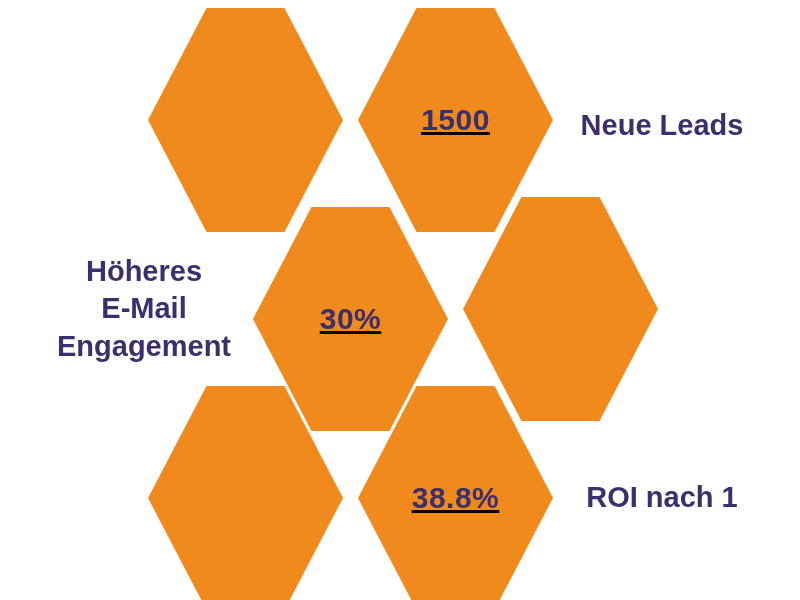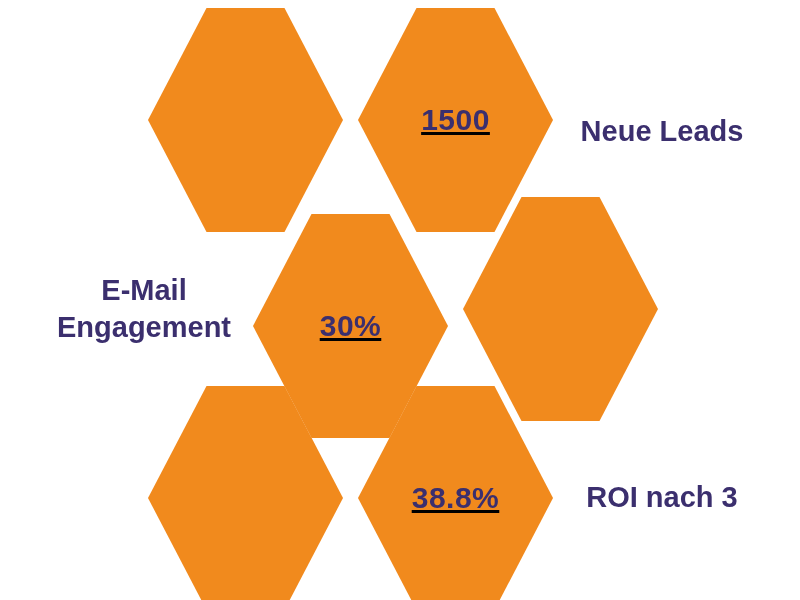--- a/index.html
+++ b/index.html
@@ -29,21 +29,21 @@
     height: 224px;
     background: var(--hex-color);
     clip-path: polygon(30% 0%, 70% 0%, 100% 50%, 70% 100%, 30% 100%, 0% 50%);
     display: flex;
     align-items: center;
     justify-content: center;
     text-decoration: underline;
   }
   .hex-top-left     { left: 148px; top: 8px; }
   .hex-top-right    { left: 358px; top: 8px; }
-  .hex-mid-center   { left: 253px; top: 214px; }
+  .hex-mid-center   { left: 253px; top: 207px; }
   .hex-mid-right    { left: 463px; top: 197px; }
   .hex-bottom-left  { left: 148px; top: 386px; }
   .hex-bottom-center{ left: 358px; top: 386px; }
   .hex-value {
     color: var(--text-color);
     font-size: 30px;
     font-weight: 700;
     text-align: center;
     letter-spacing: 0.5px;
   }
@@ -52,21 +52,21 @@
     display: flex;
     flex-direction: column;
     align-items: center;
     justify-content: center;
     color: var(--text-color);
     font-size: 29px;
     font-weight: 700;
     text-align: center;
     line-height: 1.28;
   }
-  .label-neue-leads { left: 556px; top: 20px;   width: 212px; height: 224px; }
+  .label-neue-leads { left: 556px; top: 14px;   width: 212px; height: 224px; }
   .label-email      { left: 33px;  top: 197px; width: 222px; height: 224px; }
   .label-roi        { left: 556px; top: 386px; width: 212px; height: 224px; }
   .label-line { display: block; }
 </style>
 </head>
 <body>
 
 <div class="canvas">
 
   <div class="hex hex-top-left"></div>
@@ -85,21 +85,22 @@
 
   <div class="hex hex-bottom-center">
     <span class="hex-value">38.8%</span>
   </div>
 
   <div class="side-label label-neue-leads">
     <span class="label-line">Neue Leads</span>
   </div>
 
   <div class="side-label label-email">
+    <span class="label-line">Höheres</span>
     <span class="label-line">E-Mail</span>
     <span class="label-line">Engagement</span>
   </div>
 
   <div class="side-label label-roi">
-    <span class="label-line">ROI nach 3</span>
+    <span class="label-line">ROI nach 1</span>
   </div>
 
 </div>
 
 </body></html>

